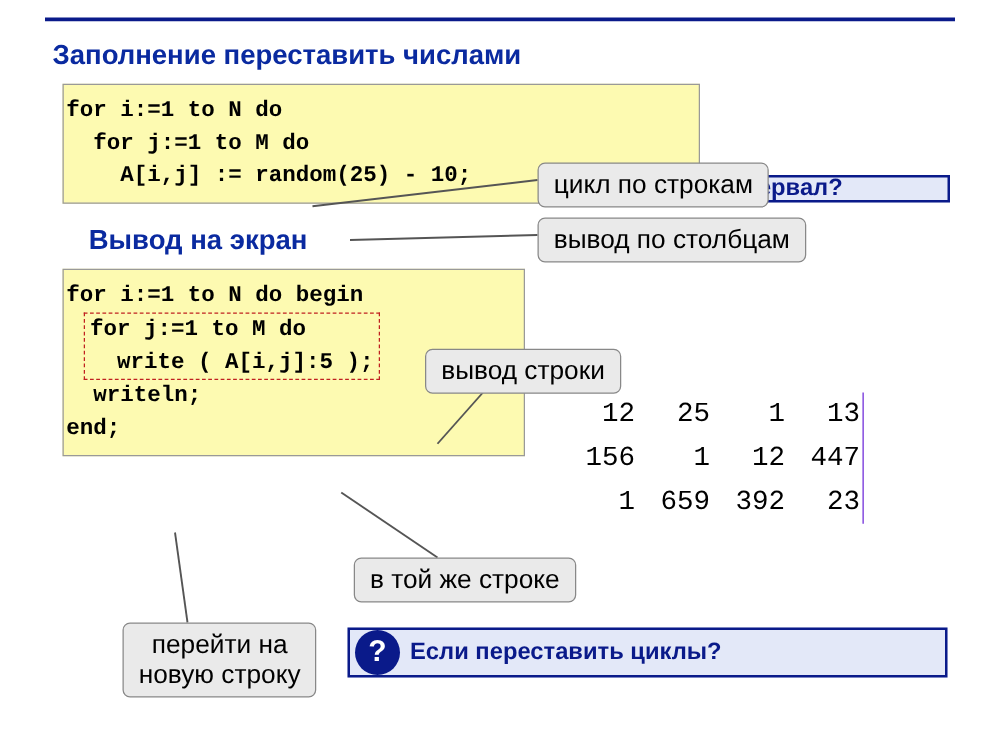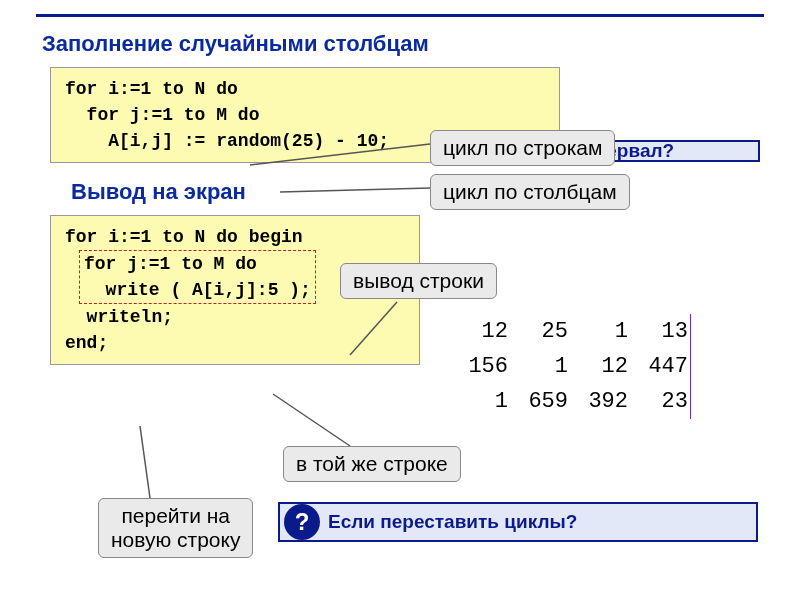--- a/index.html
+++ b/index.html
@@ -34,21 +34,21 @@
     color: #0a2aa0;
     margin: 0 0 10px 6px;
   }
   .codebox {
     background: #fdfab1;
     border: 1px solid #999;
     font-family: "Courier New", monospace;
     font-weight: bold;
     font-size: 18px;
     line-height: 26px;
-    padding: 8px 14px;
+    padding: 8px 2px;
     color: #000;
     position: relative;
   }
   .codebox1 { width: 510px; margin-left: 14px; }
   .codebox2 { width: 370px; margin-left: 14px; }
   .innerbox {
     border: 1px dashed #c02020;
     padding: 0 4px;
     display: inline-block;
   }
@@ -105,21 +105,21 @@
     pointer-events: none;
     z-index: 3;
   }
 </style>
 </head>
 <body>
 
 <div class="page">
   <div class="rule"></div>
 
-  <div class="subtitle">Заполнение случайными столбцам</div>
+  <div class="subtitle">Заполнение переставить числами</div>
 
   <div class="codebox codebox1">
     <div>for i:=1 to N do</div>
     <div style="white-space:pre;">  for j:=1 to M do</div>
     <div style="white-space:pre;">    A[i,j] := random(25) - 10;</div>
   </div>
 
   <div class="subtitle" style="margin-top:16px;margin-left:35px;">Вывод на экран</div>
 
   <div class="codebox codebox2">
@@ -129,22 +129,22 @@
         <div style="white-space:pre;">for j:=1 to M do</div>
         <div style="white-space:pre;">  write ( A[i,j]:5 );</div>
       </div>
     </div>
     <div style="white-space:pre;">  writeln;</div>
     <div>end;</div>
   </div>
 </div>
 
 <div class="callout" style="left:430px; top:130px;">цикл по строкам</div>
-<div class="callout" style="left:430px; top:174px;">цикл по столбцам</div>
-<div class="callout" style="left:340px; top:263px;">вывод строки</div>
+<div class="callout" style="left:430px; top:174px;">вывод по столбцам</div>
+<div class="callout" style="left:340px; top:279px;">вывод строки</div>
 <div class="callout" style="left:283px; top:446px;">в той же строке</div>
 <div class="callout" style="left:98px; top:498px; white-space:pre-line;">перейти на
 новую строку</div>
 
 <div class="qbox" style="left:555px; top:140px; width:205px; height:22px; padding:0 8px 0 40px;">
   <span>тервал?</span>
 </div>
 <div class="qbox" style="left:278px; top:502px; width:480px; height:40px; padding-left:4px;">
   <span class="qmark">?</span>
   <span>Если переставить циклы?</span>

